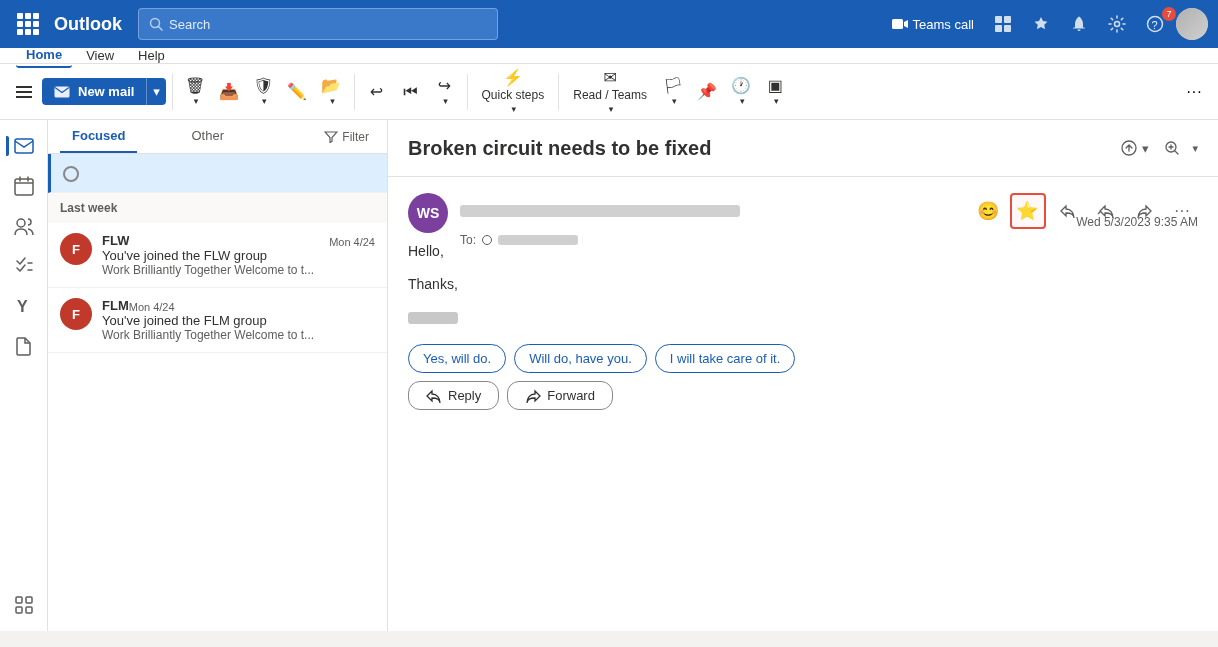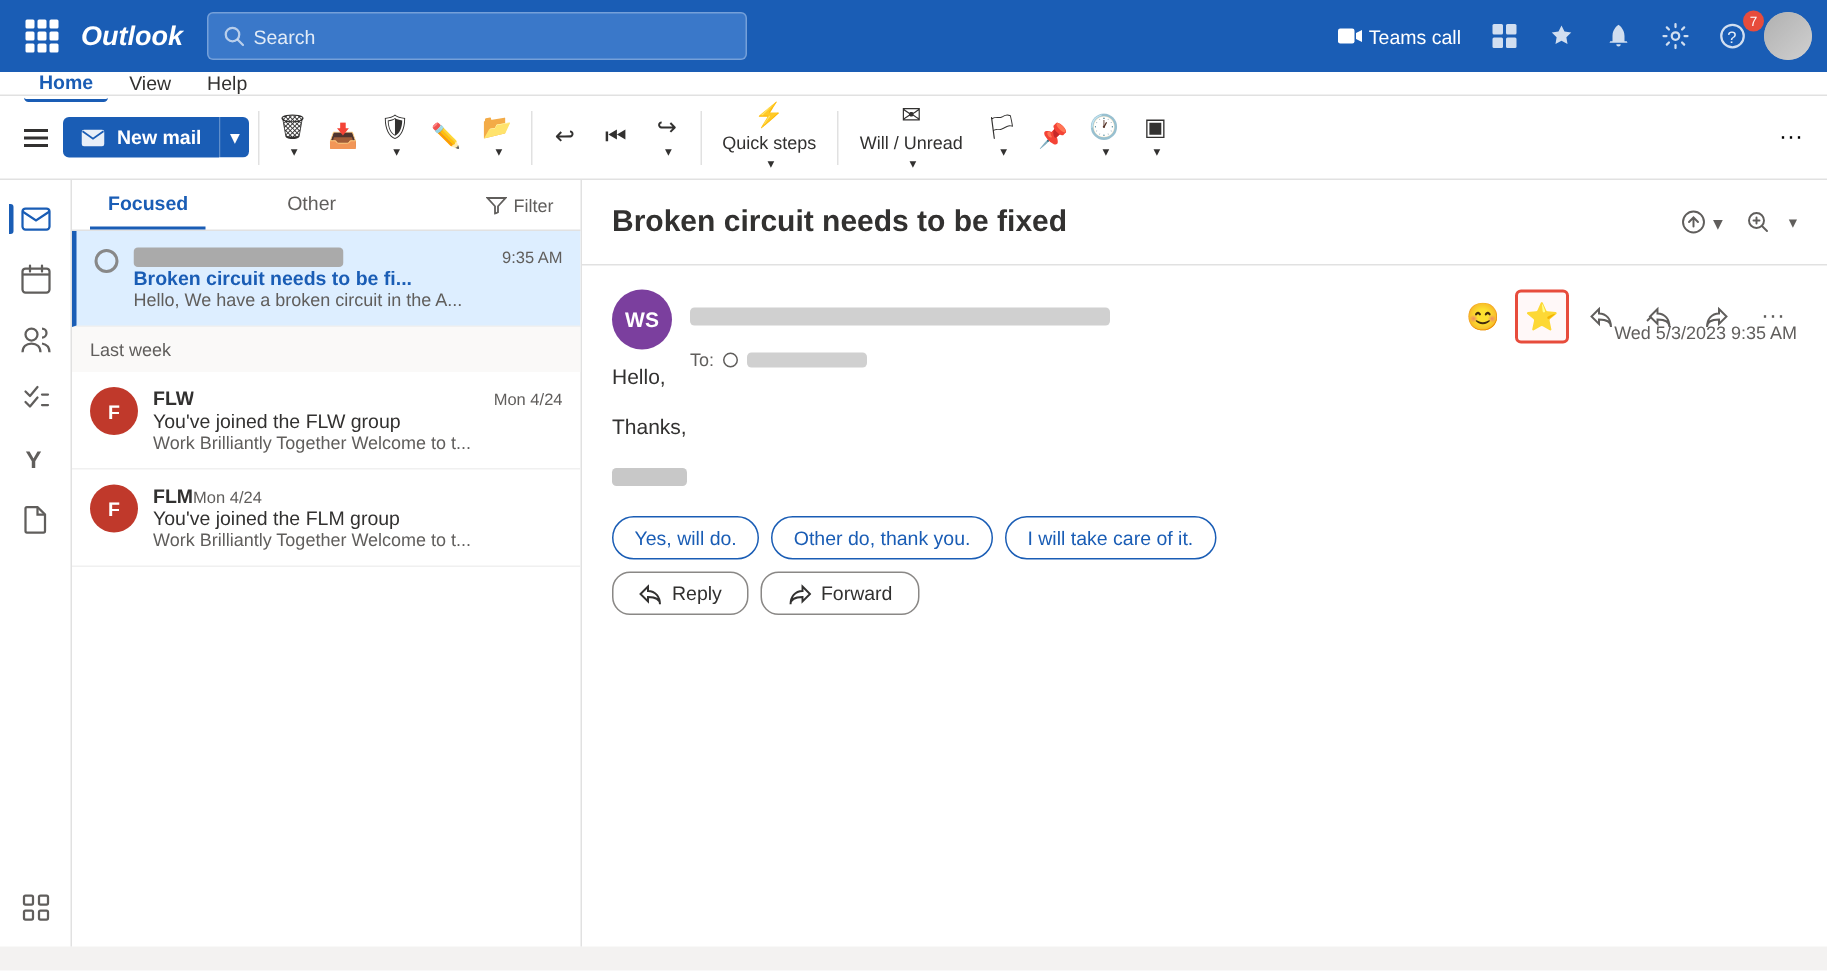--- a/index.html
+++ b/index.html
@@ -11,21 +11,21 @@
       height: 48px;
       display: flex;
       align-items: center;
       padding: 0 10px;
       gap: 8px;
       color: white;
     }
     .top-bar-grid { display: flex; align-items: center; width: 36px; height: 36px; justify-content: center; cursor: pointer; border-radius: 4px; }
     .grid-icon { display: grid; grid-template-columns: repeat(3,6px); gap: 2px; }
     .grid-dot { width: 6px; height: 6px; background: white; border-radius: 1px; }
-    .app-name { font-size: 18px; font-weight: 600; color: white; margin-right: 8px; font-style: italic; }
+    .app-name { font-size: 18px; font-weight: 600; color: white; margin-right: 8px; }
     .search-bar {
       flex: 1;
       max-width: 360px;
       height: 32px;
       background: #3a78c9;
       border-radius: 4px;
       display: flex;
       align-items: center;
       padding: 0 10px;
       gap: 6px;
@@ -159,21 +159,21 @@
     .mail-item.selected { background: #ddeeff; border-left: 3px solid #1a5db5; }
     .mail-item-radio {
       width: 16px; height: 16px; border-radius: 50%; border: 2px solid #888;
       flex-shrink: 0; margin-top: 2px;
     }
     .mail-item-content { flex: 1; min-width: 0; }
     .mail-item-sender { font-size: 12px; font-weight: 600; color: #aaa; white-space: nowrap; overflow: hidden; text-overflow: ellipsis; }
     .mail-item-subject { font-size: 13px; font-weight: 600; color: #1a5db5; white-space: nowrap; overflow: hidden; text-overflow: ellipsis; }
     .mail-item-preview { font-size: 12px; color: #605e5c; white-space: nowrap; overflow: hidden; text-overflow: ellipsis; }
     .mail-item-time { font-size: 11px; color: #605e5c; white-space: nowrap; margin-top: 2px; }
-    .section-header { padding: 8px 12px; font-size: 12px; color: #605e5c; font-weight: 400; background: #faf9f8; }
+    .section-header { padding: 8px 12px; font-size: 12px; color: #605e5c; font-weight: 700; background: #faf9f8; }
     .mail-avatar {
       width: 32px; height: 32px; border-radius: 50%;
       display: flex; align-items: center; justify-content: center;
       color: white; font-size: 13px; font-weight: 700; flex-shrink: 0;
     }
 
     
     .email-view {
       flex: 1;
       background: white;
@@ -363,21 +363,21 @@
 
   <div class="ribbon-btn ribbon-btn-with-arrow">
     <span class="ribbon-icon">⚡</span>
     <span style="font-size:12px;margin:0 2px;">Quick steps</span>
     <span class="ribbon-btn-arrow-inline">▾</span>
   </div>
   <div class="ribbon-separator"></div>
 
   <div class="ribbon-btn ribbon-btn-with-arrow">
     <span class="ribbon-icon">✉</span>
-    <span style="font-size:12px;margin:0 2px;">Will / Unread</span>
+    <span style="font-size:12px;margin:0 2px;">Read / Teams</span>
     <span class="ribbon-btn-arrow-inline">▾</span>
   </div>
 
   <div class="ribbon-btn ribbon-btn-with-arrow">
     <span class="ribbon-icon">🏳</span>
     <span class="ribbon-btn-arrow-inline">▾</span>
   </div>
   <div class="ribbon-btn">
     <span class="ribbon-icon">📌</span>
   </div>
@@ -453,30 +453,20 @@
         <svg width="14" height="12" viewBox="0 0 14 12" fill="none">
           <path d="M1 1h12L8 6.5v4l-2 1V6.5L1 1z" stroke="#605e5c" stroke-width="1.2"></path>
         </svg>
         <span>Filter</span>
       </div>
     </div>
     <div class="mail-items">
 
       <div class="mail-item selected">
         <div class="mail-item-radio"></div>
-        <div class="mail-item-content">
-          <div style="display:flex;justify-content:space-between;align-items:center;">
-            <span class="mail-item-sender">
-              <span class="blur-text" style="width:140px;background:#aaa;"></span>
-            </span>
-            <span class="mail-item-time">9:35 AM</span>
-          </div>
-          <div class="mail-item-subject">Broken circuit needs to be fi...</div>
-          <div class="mail-item-preview">Hello, We have a broken circuit in the A...</div>
-        </div>
       </div>
 
       <div class="section-header">Last week</div>
 
       <div class="mail-item">
         <div class="mail-avatar" style="background:#c0392b;">F</div>
         <div class="mail-item-content">
           <div style="display:flex;justify-content:space-between;align-items:center;">
             <span class="mail-item-sender" style="color:#323130;font-size:13px;">FLW</span>
             <span class="mail-item-time">Mon 4/24</span>
@@ -569,21 +559,21 @@
       <div class="email-body">
         <p>Hello,</p>
         <p>Thanks,</p>
         <p>
           <span class="blur-text" style="width:50px;height:12px;background:#c8c8c8;"></span>
         </p>
       </div>
 
       <div class="suggested-replies">
         <button class="suggested-reply-btn">Yes, will do.</button>
-        <button class="suggested-reply-btn">Other do, thank you.</button>
+        <button class="suggested-reply-btn">Will do, have you.</button>
         <button class="suggested-reply-btn">I will take care of it.</button>
       </div>
 
       <div class="email-actions">
         <button class="email-action-btn">
           <svg width="16" height="14" viewBox="0 0 16 14" fill="none">
             <path d="M6 2L1 7l5 5V9c5 0 8 1.5 8 5 0-5-3-9-8-9V2z" stroke="#323130" stroke-width="1.3" fill="none"></path>
           </svg>
           <span>Reply</span>
         </button>

